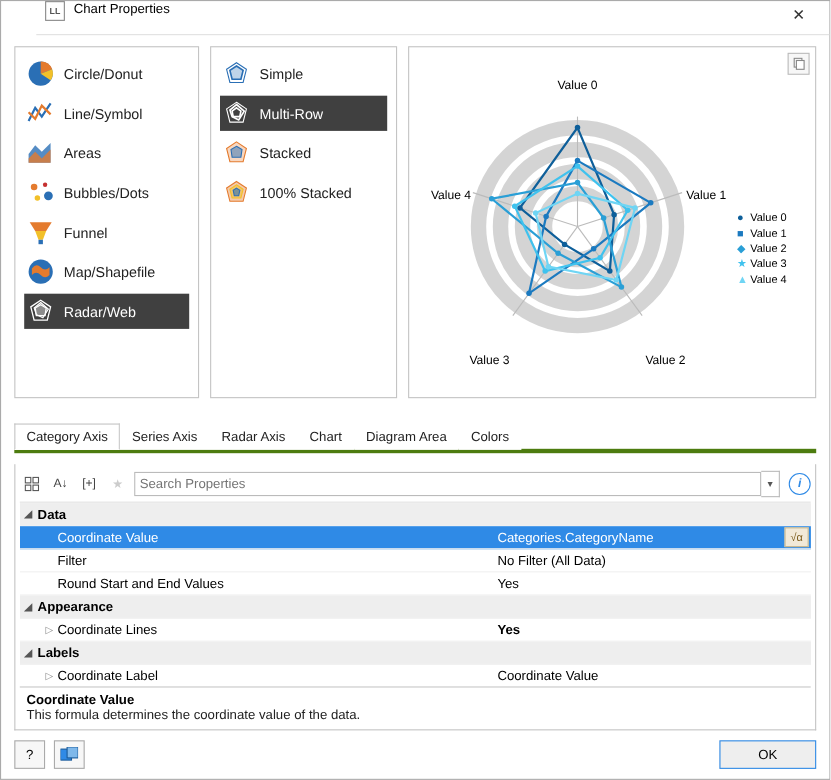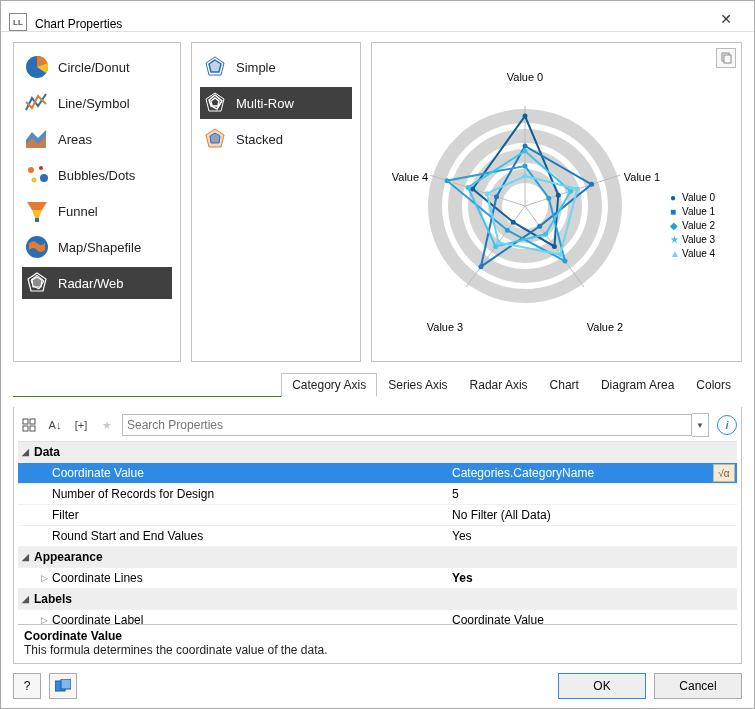--- a/index.html
+++ b/index.html
@@ -17,23 +17,24 @@
   width: 755px;
   height: 709px;
   border: 1px solid #aaa;
   box-sizing: border-box;
   display: flex;
   flex-direction: column;
 }
 .titlebar {
   height: 30px;
   display: flex;
-  align-items: flex-end;
+  align-items: flex-start;
   padding: 0 8px;
   border-bottom: 1px solid #e0e0e0;
+  margin-left: 32px;
 }
 .titlebar .app-icon {
   width: 16px; height: 16px;
   border: 1px solid #888;
   display: flex; align-items:center; justify-content:center;
   font-size:8px; font-weight:bold; color:#555;
   margin-right: 8px;
 }
 .titlebar .title { flex: 1; }
 .titlebar .close {
@@ -92,23 +93,22 @@
   top: 5px; right: 5px;
   width: 18px; height: 18px;
   border: 1px solid #bbb;
   background: #f7f7f7;
   display:flex; align-items:center; justify-content:center;
   cursor:pointer;
 }
 
 .tabs {
   display: flex;
-  border-bottom: 1px solid #4d7c0f;
-  margin-top: 0;
-  justify-content: flex-end;
+  border-bottom: 4px solid #4d7c0f;
+  margin-top: 12px;
 }
 .tab {
   padding: 4px 10px;
   border: 1px solid transparent;
   border-bottom: none;
   cursor: pointer;
   font-size: 12px;
   color: #222;
   position: relative;
   top: 1px;
@@ -350,20 +350,30 @@
           <span class="label">Multi-Row</span>
         </div>
         <div class="subtype-item">
           <span class="icon">
             <svg width="26" height="26" viewBox="0 0 26 26">
                 <polygon points="13,3 22,9 19,21 7,21 4,9" fill="rgba(228,123,46,0.3)" stroke="#e47b2e" stroke-width="1"></polygon>
                 <polygon points="13,7 18,10 17,17 9,17 8,10" fill="rgba(42,111,181,0.5)" stroke="#2a6fb5" stroke-width="1"></polygon>
               </svg>
           </span>
           <span class="label">Stacked</span>
+        </div>
+        <div class="subtype-item">
+          <span class="icon">
+            <svg width="26" height="26" viewBox="0 0 26 26">
+                <polygon points="13,3 22,9 19,21 7,21 4,9" fill="rgba(228,123,46,0.4)" stroke="#e47b2e" stroke-width="1"></polygon>
+                <polygon points="13,6 19,10 17,18 9,18 7,10" fill="rgba(242,192,41,0.5)" stroke="#f2c029" stroke-width="1"></polygon>
+                <polygon points="13,9 16,11 15,16 11,16 10,11" fill="rgba(42,111,181,0.6)" stroke="#2a6fb5" stroke-width="1"></polygon>
+              </svg>
+          </span>
+          <span class="label">100% Stacked</span>
         </div>
       </div>
 
       <div class="panel preview">
         <div class="copy-btn">
           <svg width="12" height="12" viewBox="0 0 12 12">
               <rect x="2" y="1" width="7" height="8" fill="none" stroke="#888"></rect>
               <rect x="4" y="3" width="7" height="8" fill="#fff" stroke="#888"></rect>
             </svg>
         </div>
@@ -462,25 +472,20 @@
           <span>Data</span>
         </div>
         <div class="prow selected">
           <span class="indent"></span>
           <span class="pname">Coordinate Value</span>
           <span class="pval">Categories.CategoryName</span>
           <span class="edit-btn">√α</span>
         </div>
         <div class="prow">
           <span class="indent"></span>
-          <span class="pname">Number of Records for Design</span>
-          <span class="pval">5</span>
-        </div>
-        <div class="prow">
-          <span class="indent"></span>
           <span class="pname">Filter</span>
           <span class="pval">No Filter (All Data)</span>
         </div>
         <div class="prow">
           <span class="indent"></span>
           <span class="pname">Round Start and End Values</span>
           <span class="pval">Yes</span>
         </div>
 
         <div class="pcat">
@@ -515,16 +520,15 @@
   <div class="footer">
     <div class="helpbtn">?</div>
     <div class="layoutbtn">
       <svg width="16" height="14" viewBox="0 0 16 14">
           <rect x="0" y="2" width="10" height="10" fill="#2f8ae6" stroke="#1a5a9a"></rect>
           <rect x="6" y="0" width="10" height="10" fill="#7fb8ea" stroke="#1a5a9a"></rect>
         </svg>
     </div>
     <div class="spacer"></div>
     <div class="fbtn primary">OK</div>
-    <div class="fbtn">Cancel</div>
   </div>
 
 </div>
 
 </body></html>

